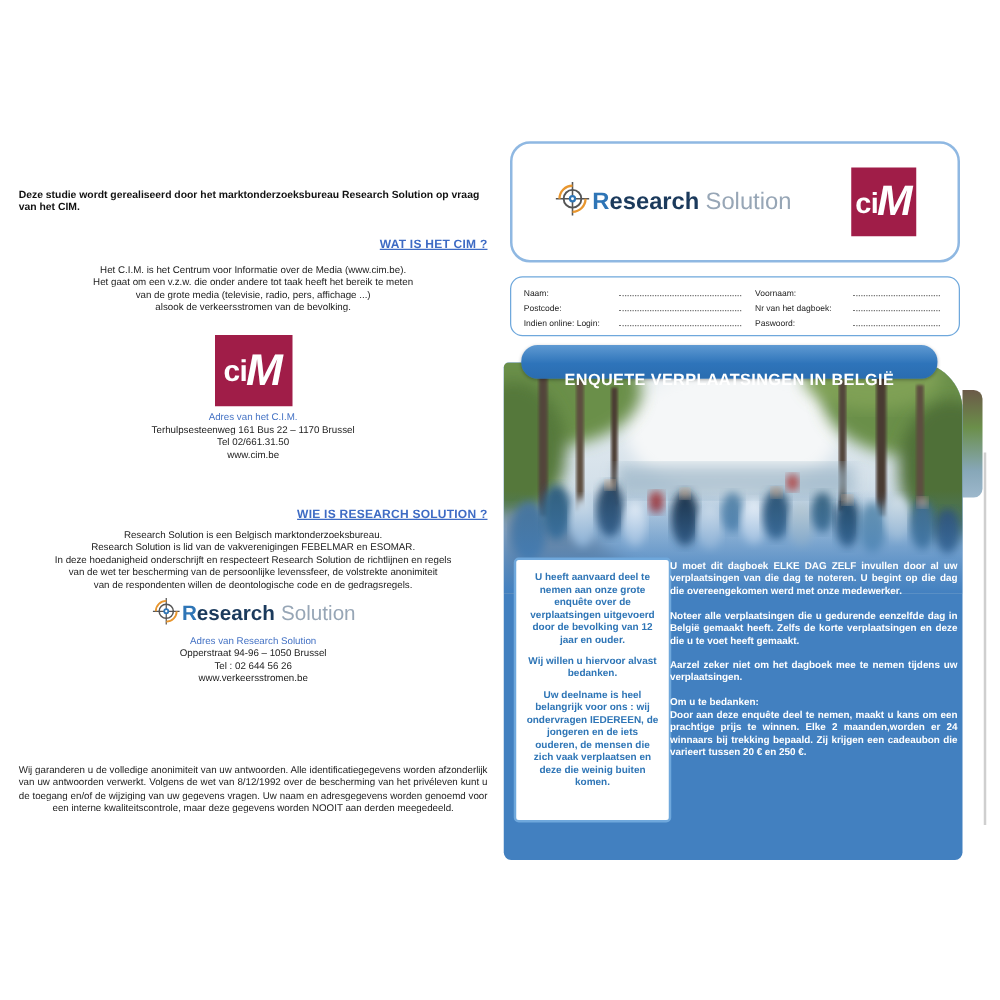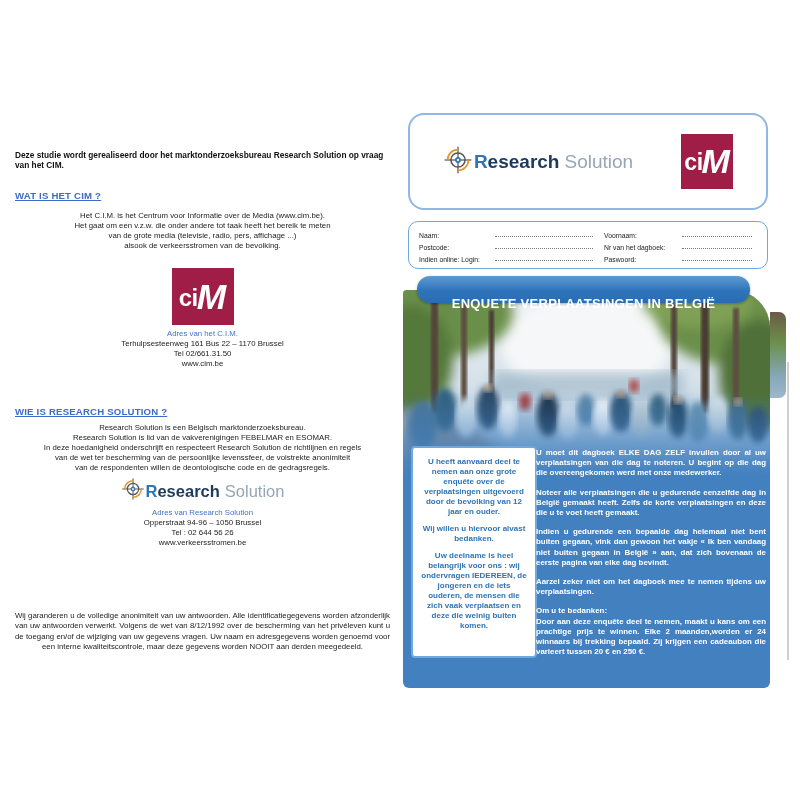--- a/index.html
+++ b/index.html
@@ -4,21 +4,21 @@
 <style>
   * { margin:0; padding:0; box-sizing:border-box; }
   html,body { width:800px; height:800px; background:#ffffff;
               font-family:"Liberation Sans", sans-serif; color:#222; }
   .abs { position:absolute; }
   #stage { position:relative; width:800px; height:800px; overflow:hidden; background:#fff; }
 
   
   #left-panel { left:15px; top:0; width:375px; height:800px; }
   .intro { top:150px; left:0; width:100%; font-size:8.3px; font-weight:bold; color:#111; }
-  .sec-heading { left:0; width:100%; text-align:left; font-size:9.6px; font-weight:bold;
+  .sec-heading { left:0; width:100%; text-align:right; font-size:9.6px; font-weight:bold;
                  color:#3e6bc4; text-decoration:underline; letter-spacing:.2px; }
   .center-lines { left:0; width:100%; text-align:center; font-size:7.8px; line-height:10px; color:#222; }
   .addr-label { color:#4472c4; }
   .cim-logo { background:#a01d48; color:#fff; display:flex; align-items:center; justify-content:center;
               font-weight:bold; line-height:1; }
   .cim-logo .ci { font-size:.42em; letter-spacing:-.5px; margin-top:.12em; }
   .cim-logo .m  { font-size:.62em; margin-left:-1px; font-style:italic; }
   #cim-logo-left { top:268px; left:50%; transform:translateX(-50%); width:62px; height:57px; font-size:57px; }
   .rs-logo { display:flex; align-items:center; justify-content:center; gap:1px; }
   #rs-logo-left { top:477px; left:0; width:100%; }
@@ -256,20 +256,19 @@
 
     <div id="info-box">
       <p>U heeft aanvaard deel te nemen aan onze grote enquête over de verplaatsingen uitgevoerd door de bevolking van 12 jaar en ouder.</p>
       <p class="bold-p">Wij willen u hiervoor alvast bedanken.</p>
       <p>Uw deelname is heel belangrijk voor ons : wij ondervragen IEDEREEN, de jongeren en de iets ouderen, de mensen die zich vaak verplaatsen en deze die weinig buiten komen.</p>
     </div>
 
     <div id="poster-text">
       <p>U moet dit dagboek ELKE DAG ZELF invullen door al uw verplaatsingen van die dag te noteren. U begint op die dag die overeengekomen werd met onze medewerker.</p>
       <p>Noteer alle verplaatsingen die u gedurende eenzelfde dag in België gemaakt heeft. Zelfs de korte verplaatsingen en deze die u te voet heeft gemaakt.</p>
-      <p>Indien u gedurende een bepaalde dag helemaal niet bent buiten gegaan, vink dan gewoon het vakje « Ik ben vandaag niet buiten gegaan in België » aan, dat zich bovenaan de eerste pagina van elke dag bevindt.</p>
       <p>Aarzel zeker niet om het dagboek mee te nemen tijdens uw verplaatsingen.</p>
       <p class="p-head">Om u te bedanken:</p>
       <p>Door aan deze enquête deel te nemen, maakt u kans om een prachtige prijs te winnen. Elke 2 maanden,worden er 24 winnaars bij trekking bepaald. Zij krijgen een cadeaubon die varieert tussen 20 € en 250 €.</p>
     </div>
   </div>
 
 </div>
 
 </body></html>

